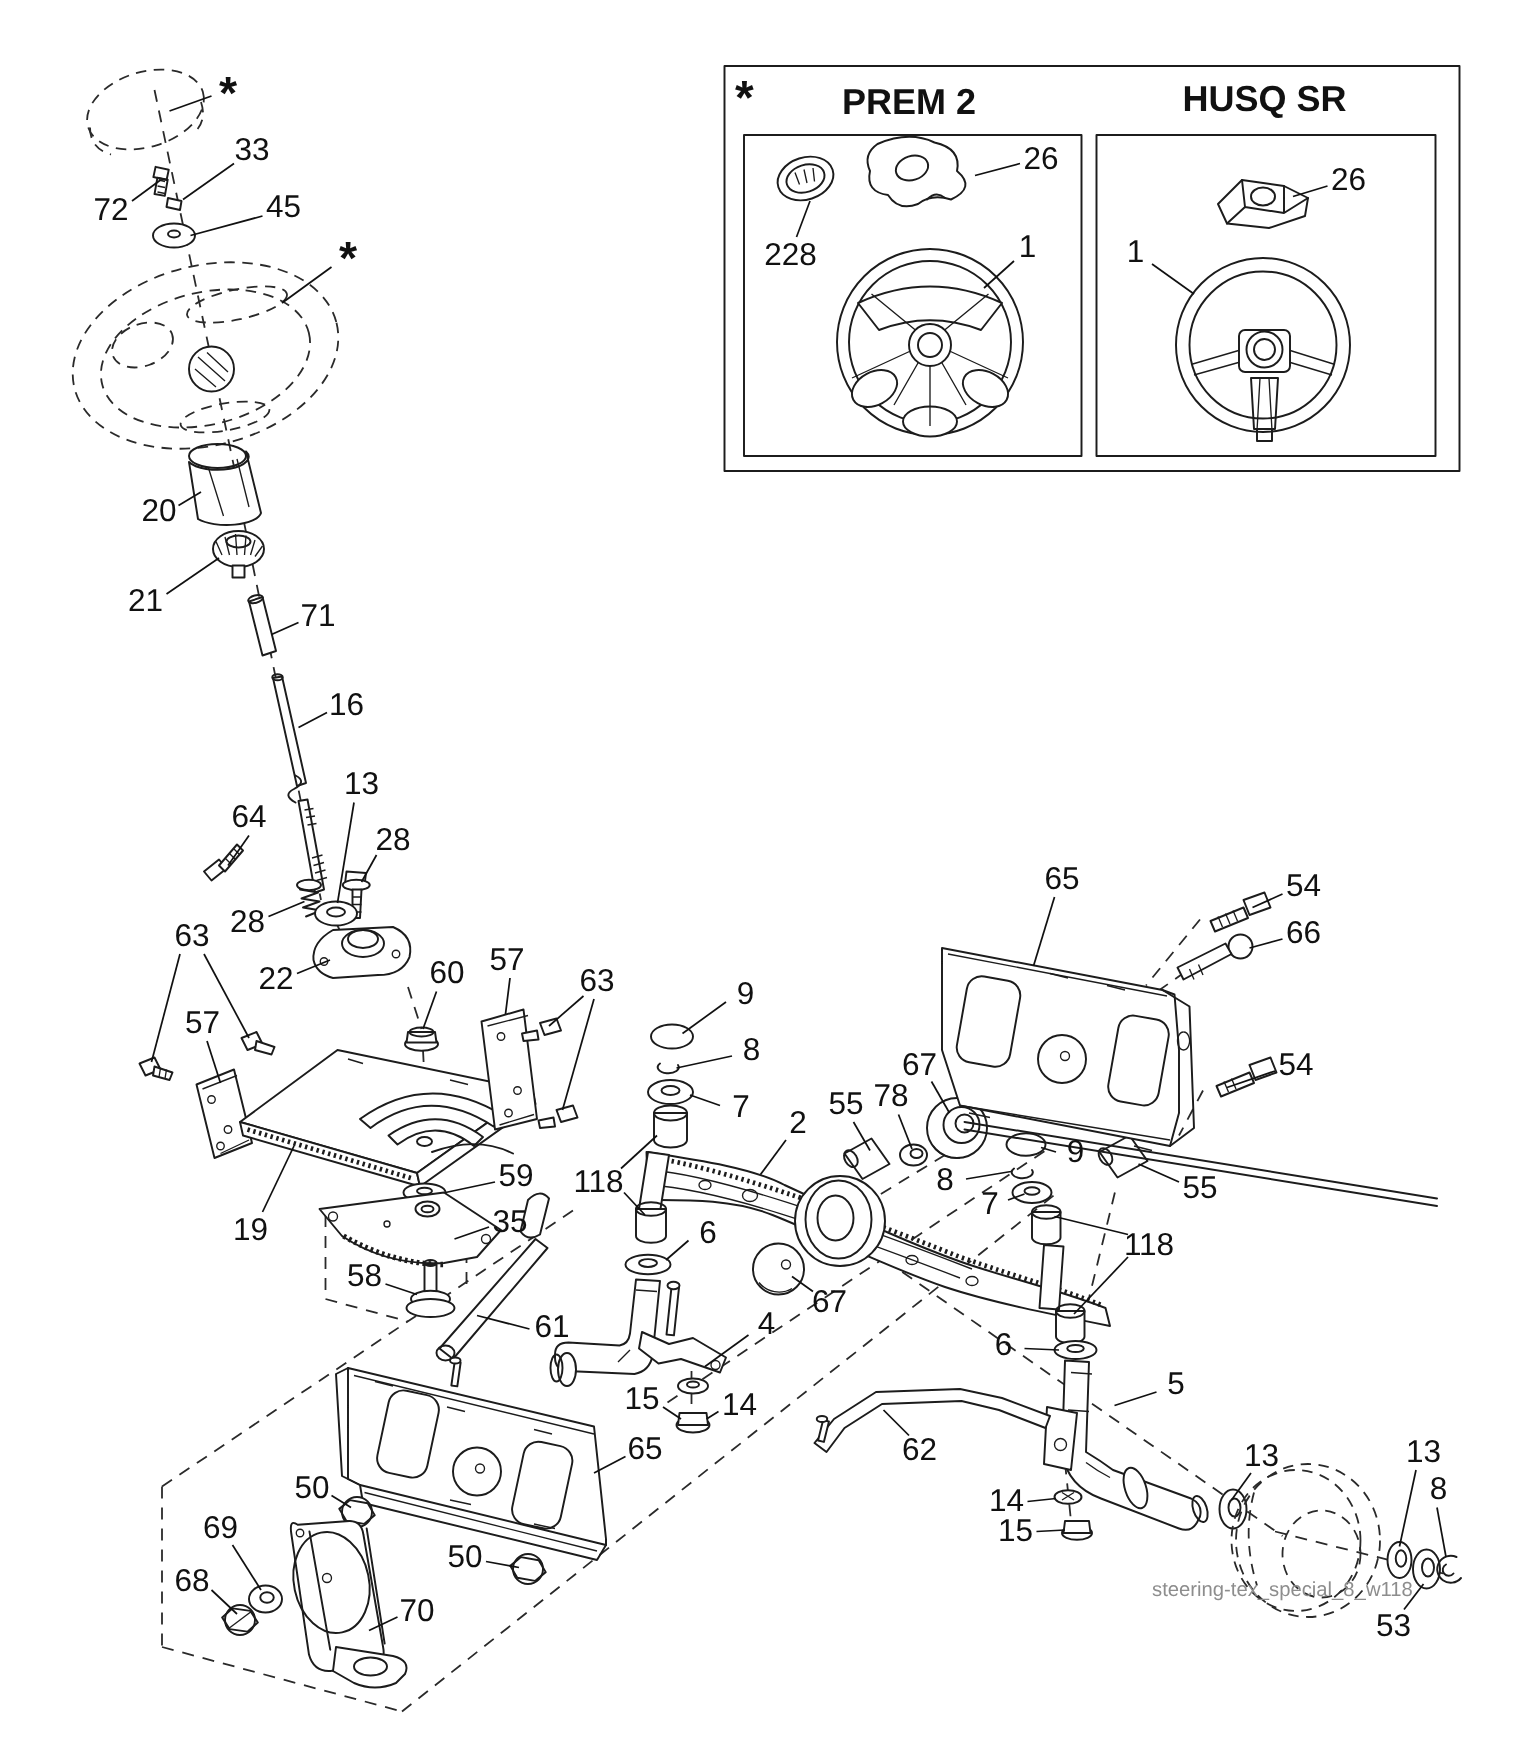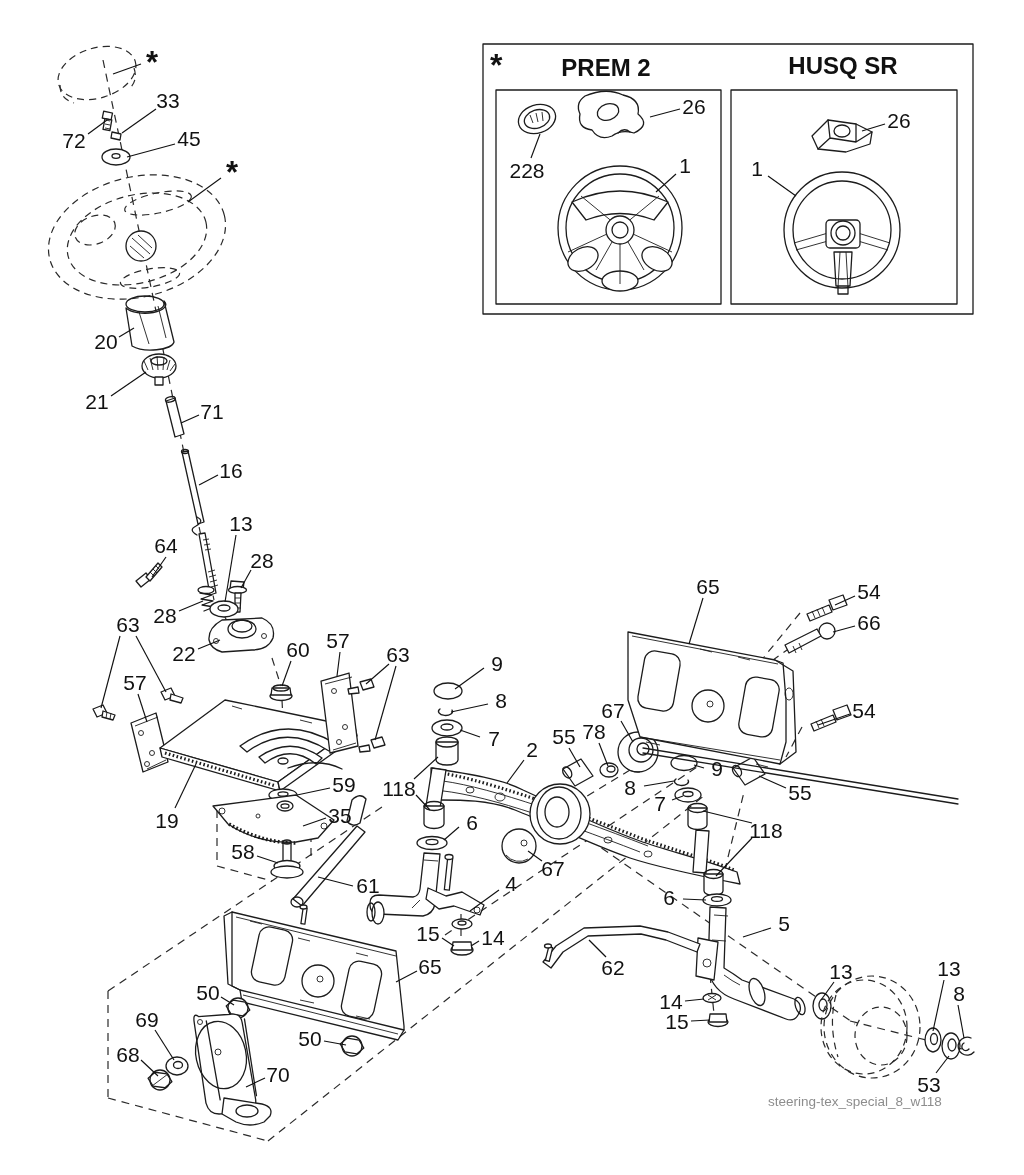--- a/index.html
+++ b/index.html
@@ -11,21 +11,21 @@
   .thin{fill:none;stroke:#1c1c1c;stroke-width:0.9;}
   .phantom{fill:none;stroke:#2a2a2a;stroke-width:1.2;stroke-dasharray:7 5;}
   .cline{fill:none;stroke:#2a2a2a;stroke-width:1.2;stroke-dasharray:8 6;}
   .hatch{fill:none;stroke:#1c1c1c;stroke-width:3.2;stroke-dasharray:1.6 2.4;}
   .teeth{fill:none;stroke:#1c1c1c;stroke-width:3.6;stroke-dasharray:1.8 2.2;}
   .leader{stroke:#111;stroke-width:1.15;fill:none;}
   text.callout{font-family:"Liberation Sans",sans-serif;font-size:21px;fill:#111;}
   text.callout.star{font-size:31px;font-weight:bold;}
   text.inset-title{font-family:"Liberation Sans",sans-serif;font-size:24px;font-weight:bold;fill:#111;}
   text.inset-star{font-family:"Liberation Sans",sans-serif;font-size:32px;font-weight:bold;fill:#111;}
-  #caption{position:absolute;left:768px;top:1094px;width:240px;font-size:13.5px;color:#8d8d8d;}
+  #caption{position:absolute;left:768px;top:1052px;width:240px;font-size:13.5px;color:#8d8d8d;}
 </style>
 </head>
 <body>
 
 <div id="stage">
   <svg id="art" width="1024" height="1175" viewBox="0 0 1024 1175">
 
     <g>
       <line class="cline" x1="103" y1="60" x2="160" y2="330"></line>
       <line class="cline" x1="160" y1="335" x2="214" y2="600"></line>

